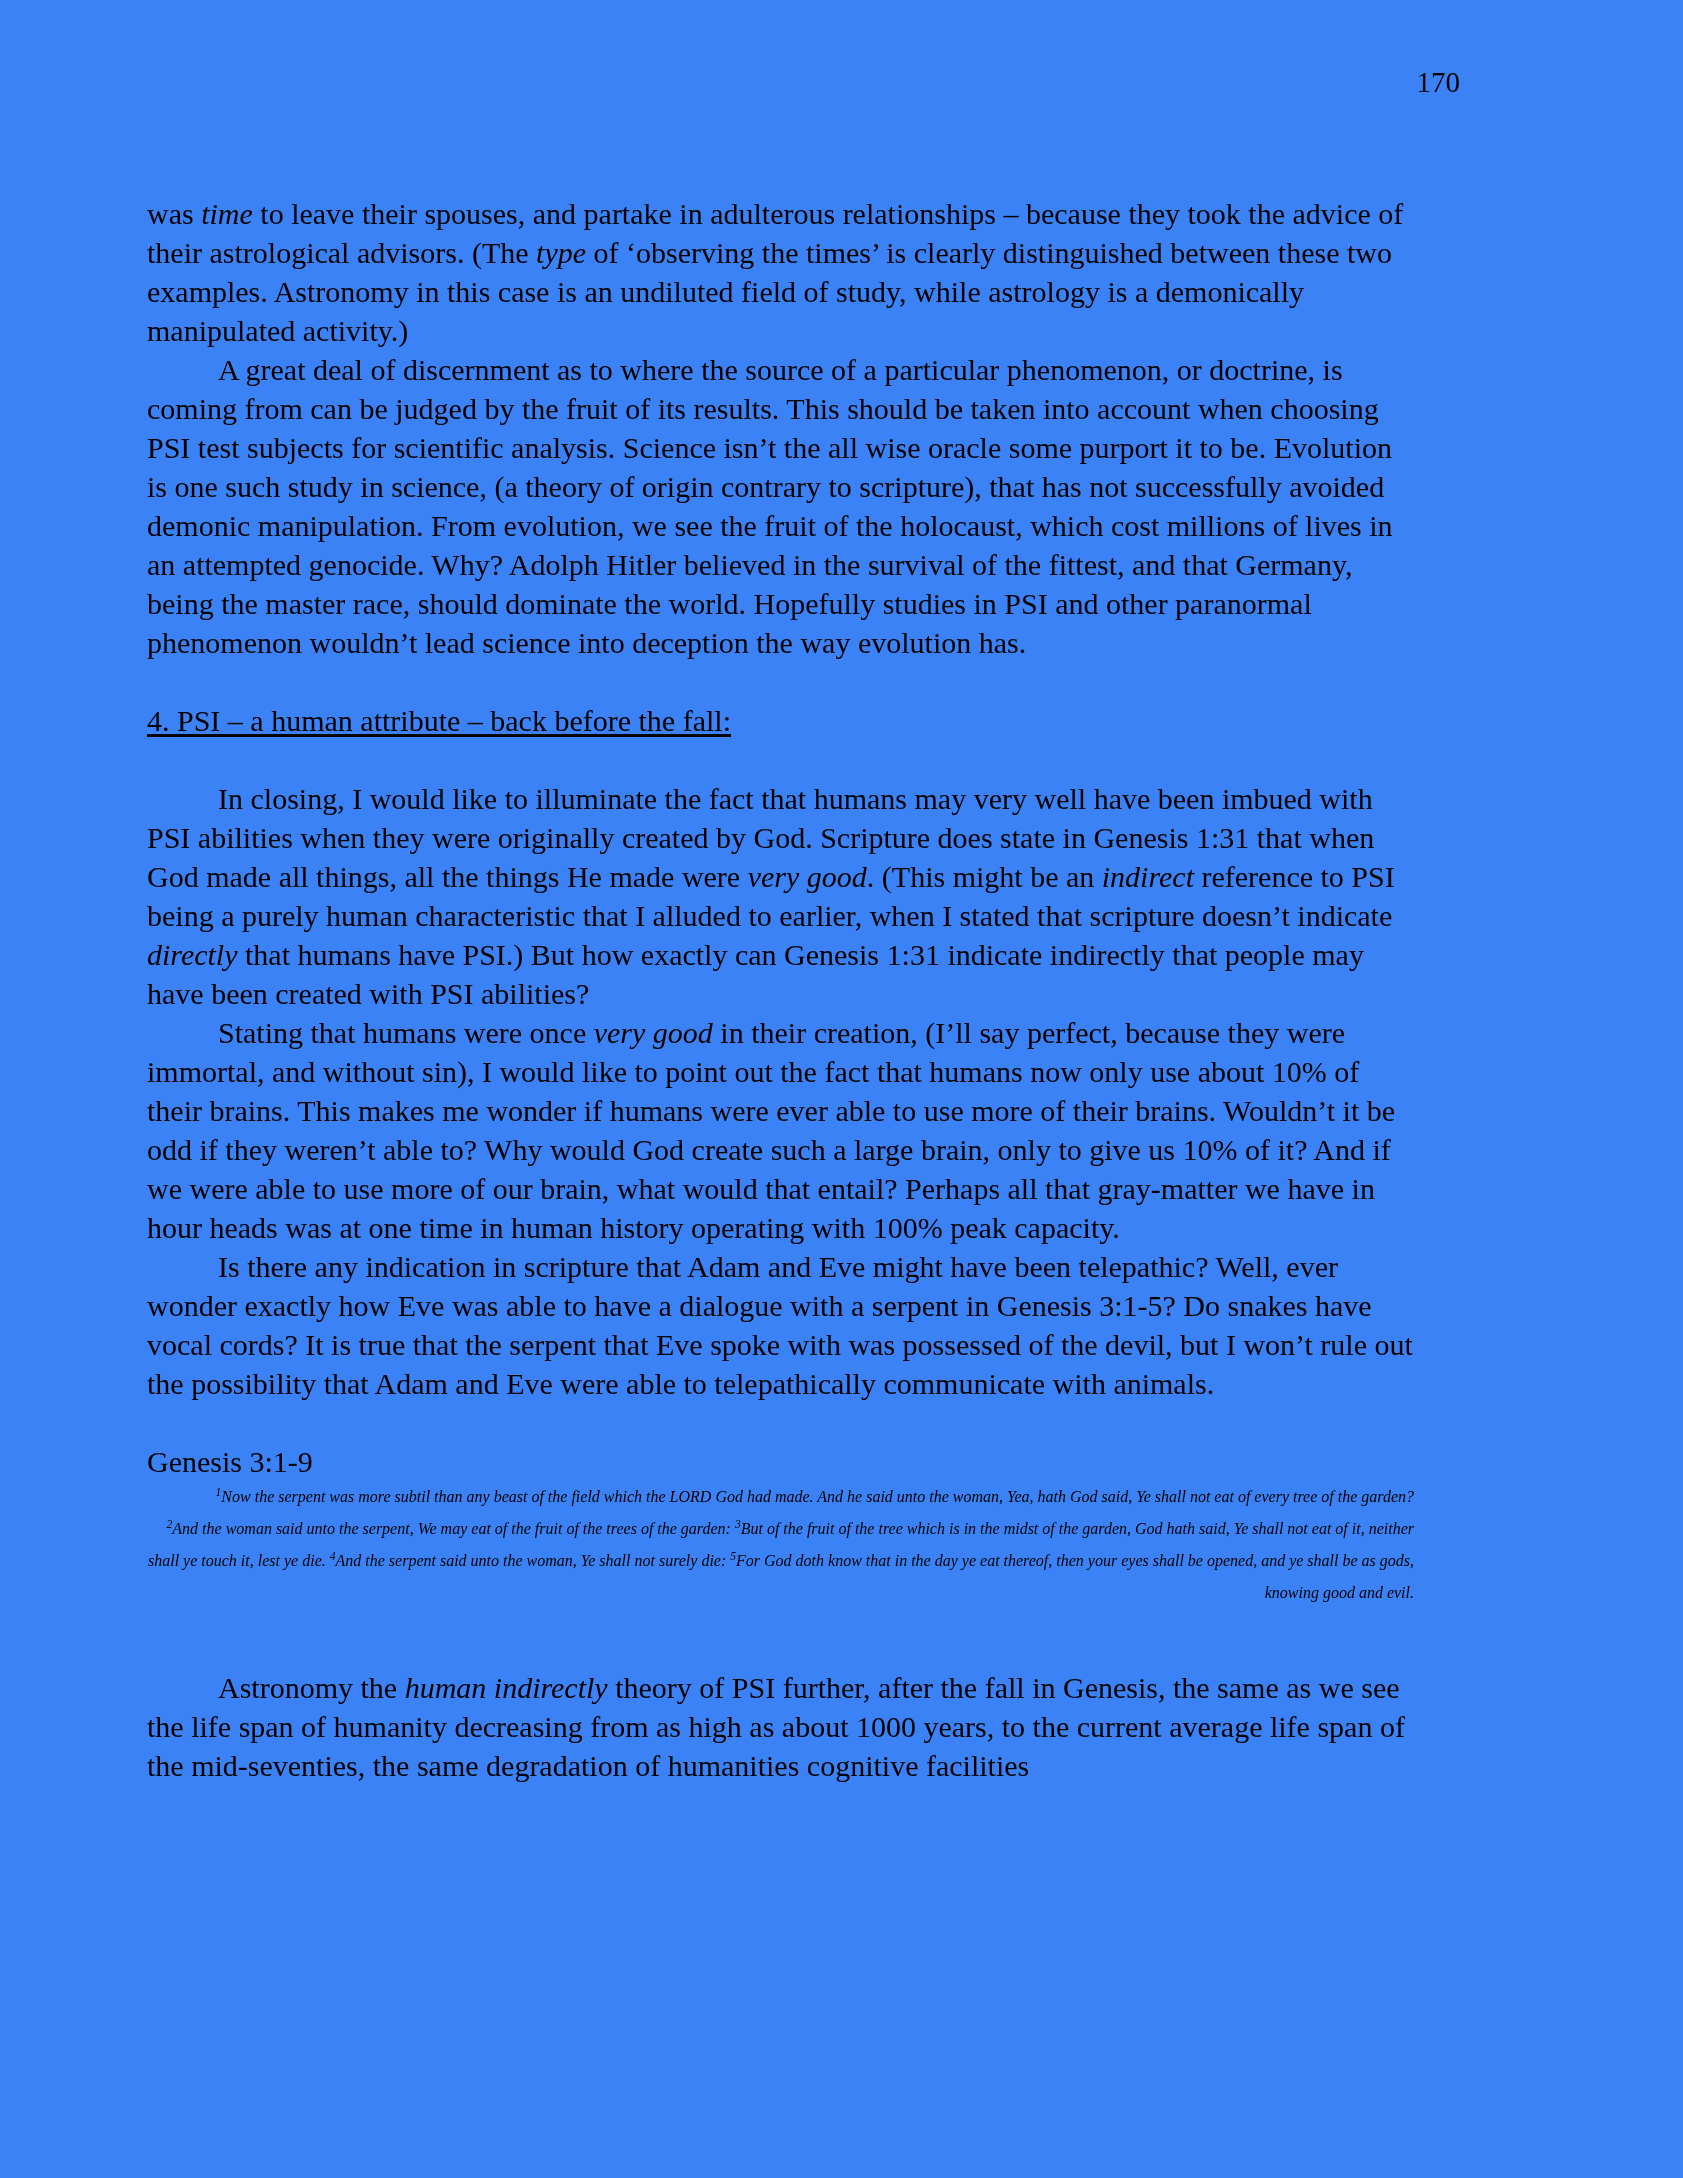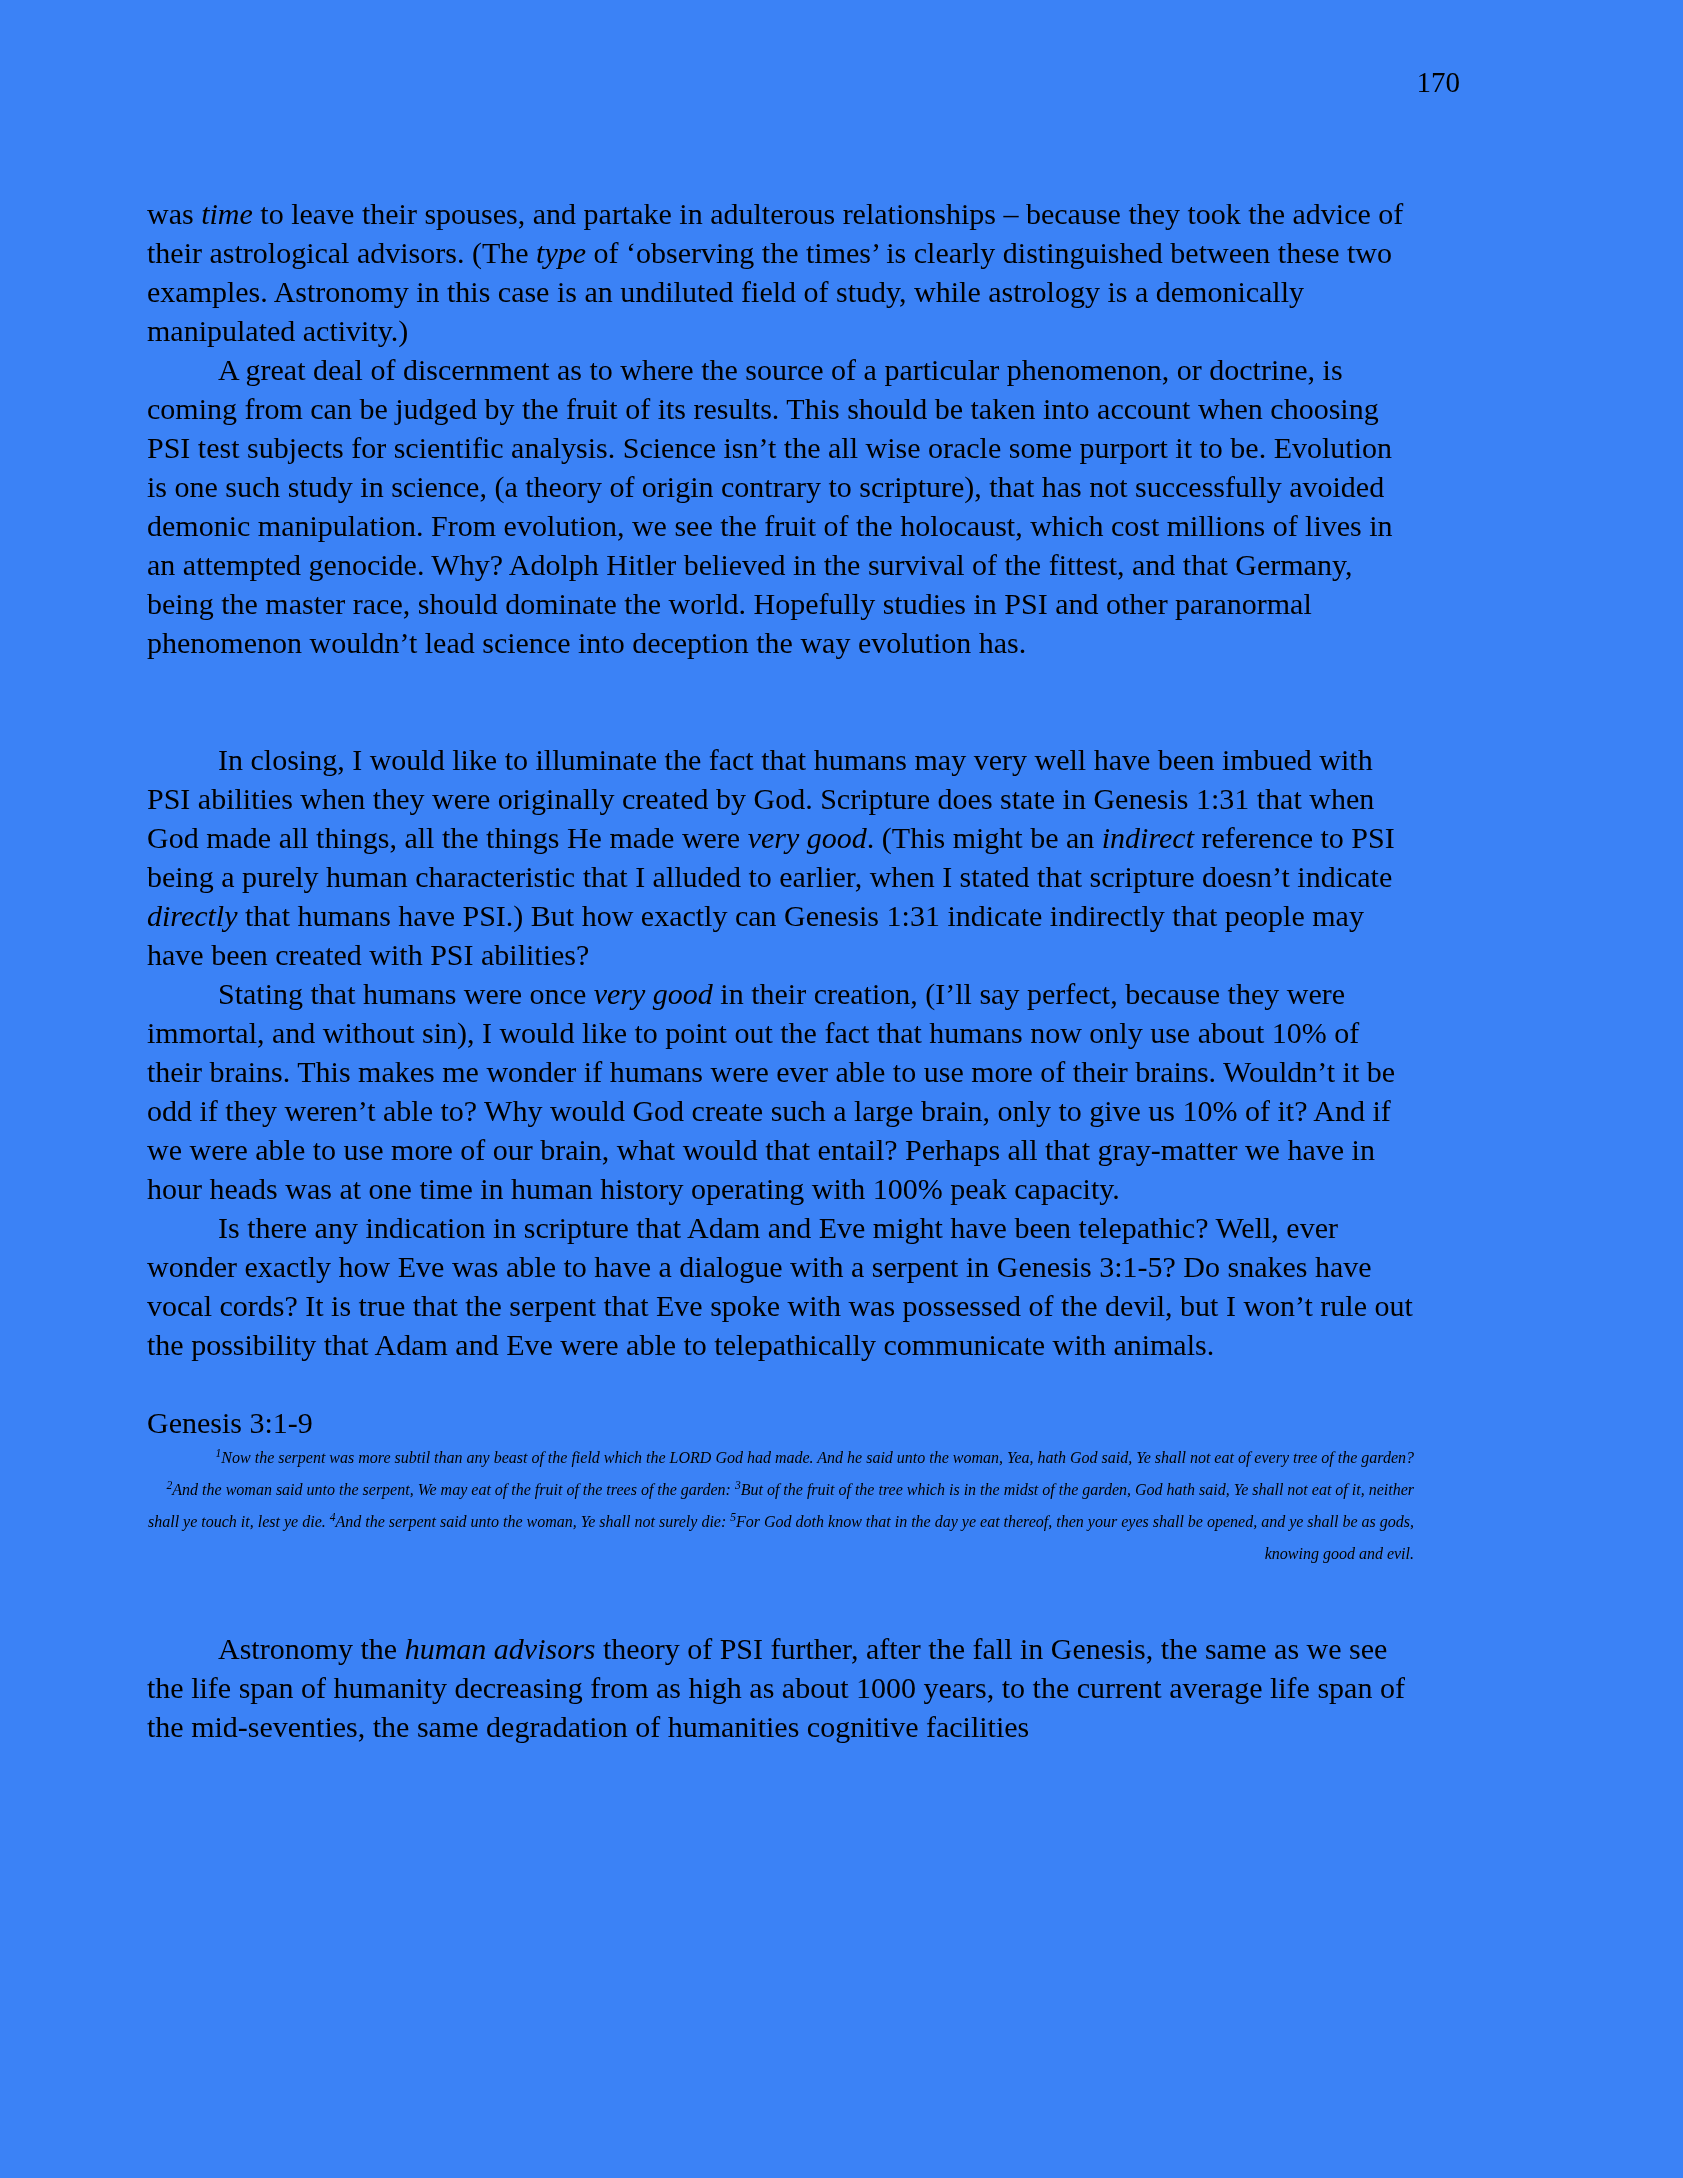--- a/index.html
+++ b/index.html
@@ -90,35 +90,36 @@
   <div class="page-number">170</div>
 
   <div class="body-col">
 
     <p class="body-text"><span>was </span><i>time</i><span> to leave their spouses, and partake in adulterous relationships – because they took the advice of their astrological advisors.  (The </span><i>type</i><span> of ‘observing the times’ is clearly distinguished between these two examples.  Astronomy in this case is an undiluted field of study, while astrology is a demonically manipulated activity.)</span></p>
 
     <p class="body-text indented">A great deal of discernment as to where the source of a particular phenomenon, or doctrine, is coming from can be judged by the fruit of its results.  This should be taken into account when choosing PSI test subjects for scientific analysis.  Science isn’t the all wise oracle some purport it to be.  Evolution is one such study in science, (a theory of origin contrary to scripture), that has not successfully avoided demonic manipulation.  From evolution, we see the fruit of the holocaust, which cost millions of lives in an attempted genocide.  Why?  Adolph Hitler believed in the survival of the fittest, and that Germany, being the master race, should dominate the world.  Hopefully studies in PSI and other paranormal phenomenon wouldn’t lead science into deception the way evolution has.</p>
 
     <div class="spacer-line"></div>
 
+    <div><h2 class="section-heading">4. PSI – a human attribute – back before the fall:</h2></div>
 
     <div class="spacer-line"></div>
 
     <p class="body-text indented"><span>In closing, I would like to illuminate the fact that humans may very well have been imbued with PSI abilities when they were originally created by God.  Scripture does state in Genesis 1:31 that when God made all things, all the things He made were </span><i>very good</i><span>.  (This might be an </span><i>indirect</i><span> reference to PSI being a purely human characteristic that I alluded to earlier, when I stated that scripture doesn’t indicate </span><i>directly</i><span> that humans have PSI.)  But how exactly can Genesis 1:31 indicate indirectly that people may have been created with PSI abilities?</span></p>
 
     <p class="body-text indented"><span>Stating that humans were once </span><i>very good</i><span> in their creation, (I’ll say perfect, because they were immortal, and without sin), I would like to point out the fact that humans now only use about 10% of their brains.  This makes me wonder if humans were ever able to use more of their brains.  Wouldn’t it be odd if they weren’t able to?  Why would God create such a large brain, only to give us 10% of it?  And if we were able to use more of our brain, what would that entail?  Perhaps all that gray-matter we have in hour heads was at one time in human history operating with 100% peak capacity.</span></p>
 
     <p class="body-text indented">Is there any indication in scripture that Adam and Eve might have been telepathic?  Well, ever wonder exactly how Eve was able to have a dialogue with a serpent in Genesis 3:1-5?  Do snakes have vocal cords?  It is true that the serpent that Eve spoke with was possessed of the devil, but I won’t rule out the possibility that Adam and Eve were able to telepathically communicate with animals.</p>
 
     <div class="spacer-line"></div>
 
     <p class="scripture-ref">Genesis 3:1-9</p>
 
     <p class="scripture-quote"><sup>1</sup><span>Now the serpent was more subtil than any beast of the field which the LORD God had made. And he said unto the woman, Yea, hath God said, Ye shall not eat of every tree of the garden?  </span><sup>2</sup><span>And the woman said unto the serpent, We may eat of the fruit of the trees of the garden: </span><sup>3</sup><span>But of the fruit of the tree which is in the midst of the garden, God hath said, Ye shall not eat of it, neither shall ye touch it, lest ye die. </span><sup>4</sup><span>And the serpent said unto the woman, Ye shall not surely die: </span><sup>5</sup><span>For God doth know that in the day ye eat thereof, then your eyes shall be opened, and ye shall be as gods, knowing good and evil.</span></p>
 
     <div class="spacer-line"></div>
     <div class="spacer-half"></div>
 
-    <p class="body-text indented"><span>Astronomy the </span><i>human advisors</i><span> theory of PSI further, after the fall in Genesis, the same as we see the life span of humanity decreasing from as high as about 1000 years, to the current average life span of the mid-seventies, the same degradation of humanities cognitive facilities</span></p>
+    <p class="body-text indented"><span>Astronomy the </span><i>human indirectly</i><span> theory of PSI further, after the fall in Genesis, the same as we see the life span of humanity decreasing from as high as about 1000 years, to the current average life span of the mid-seventies, the same degradation of humanities cognitive facilities</span></p>
 
   </div>
 </div>
 
 
 </body></html>

